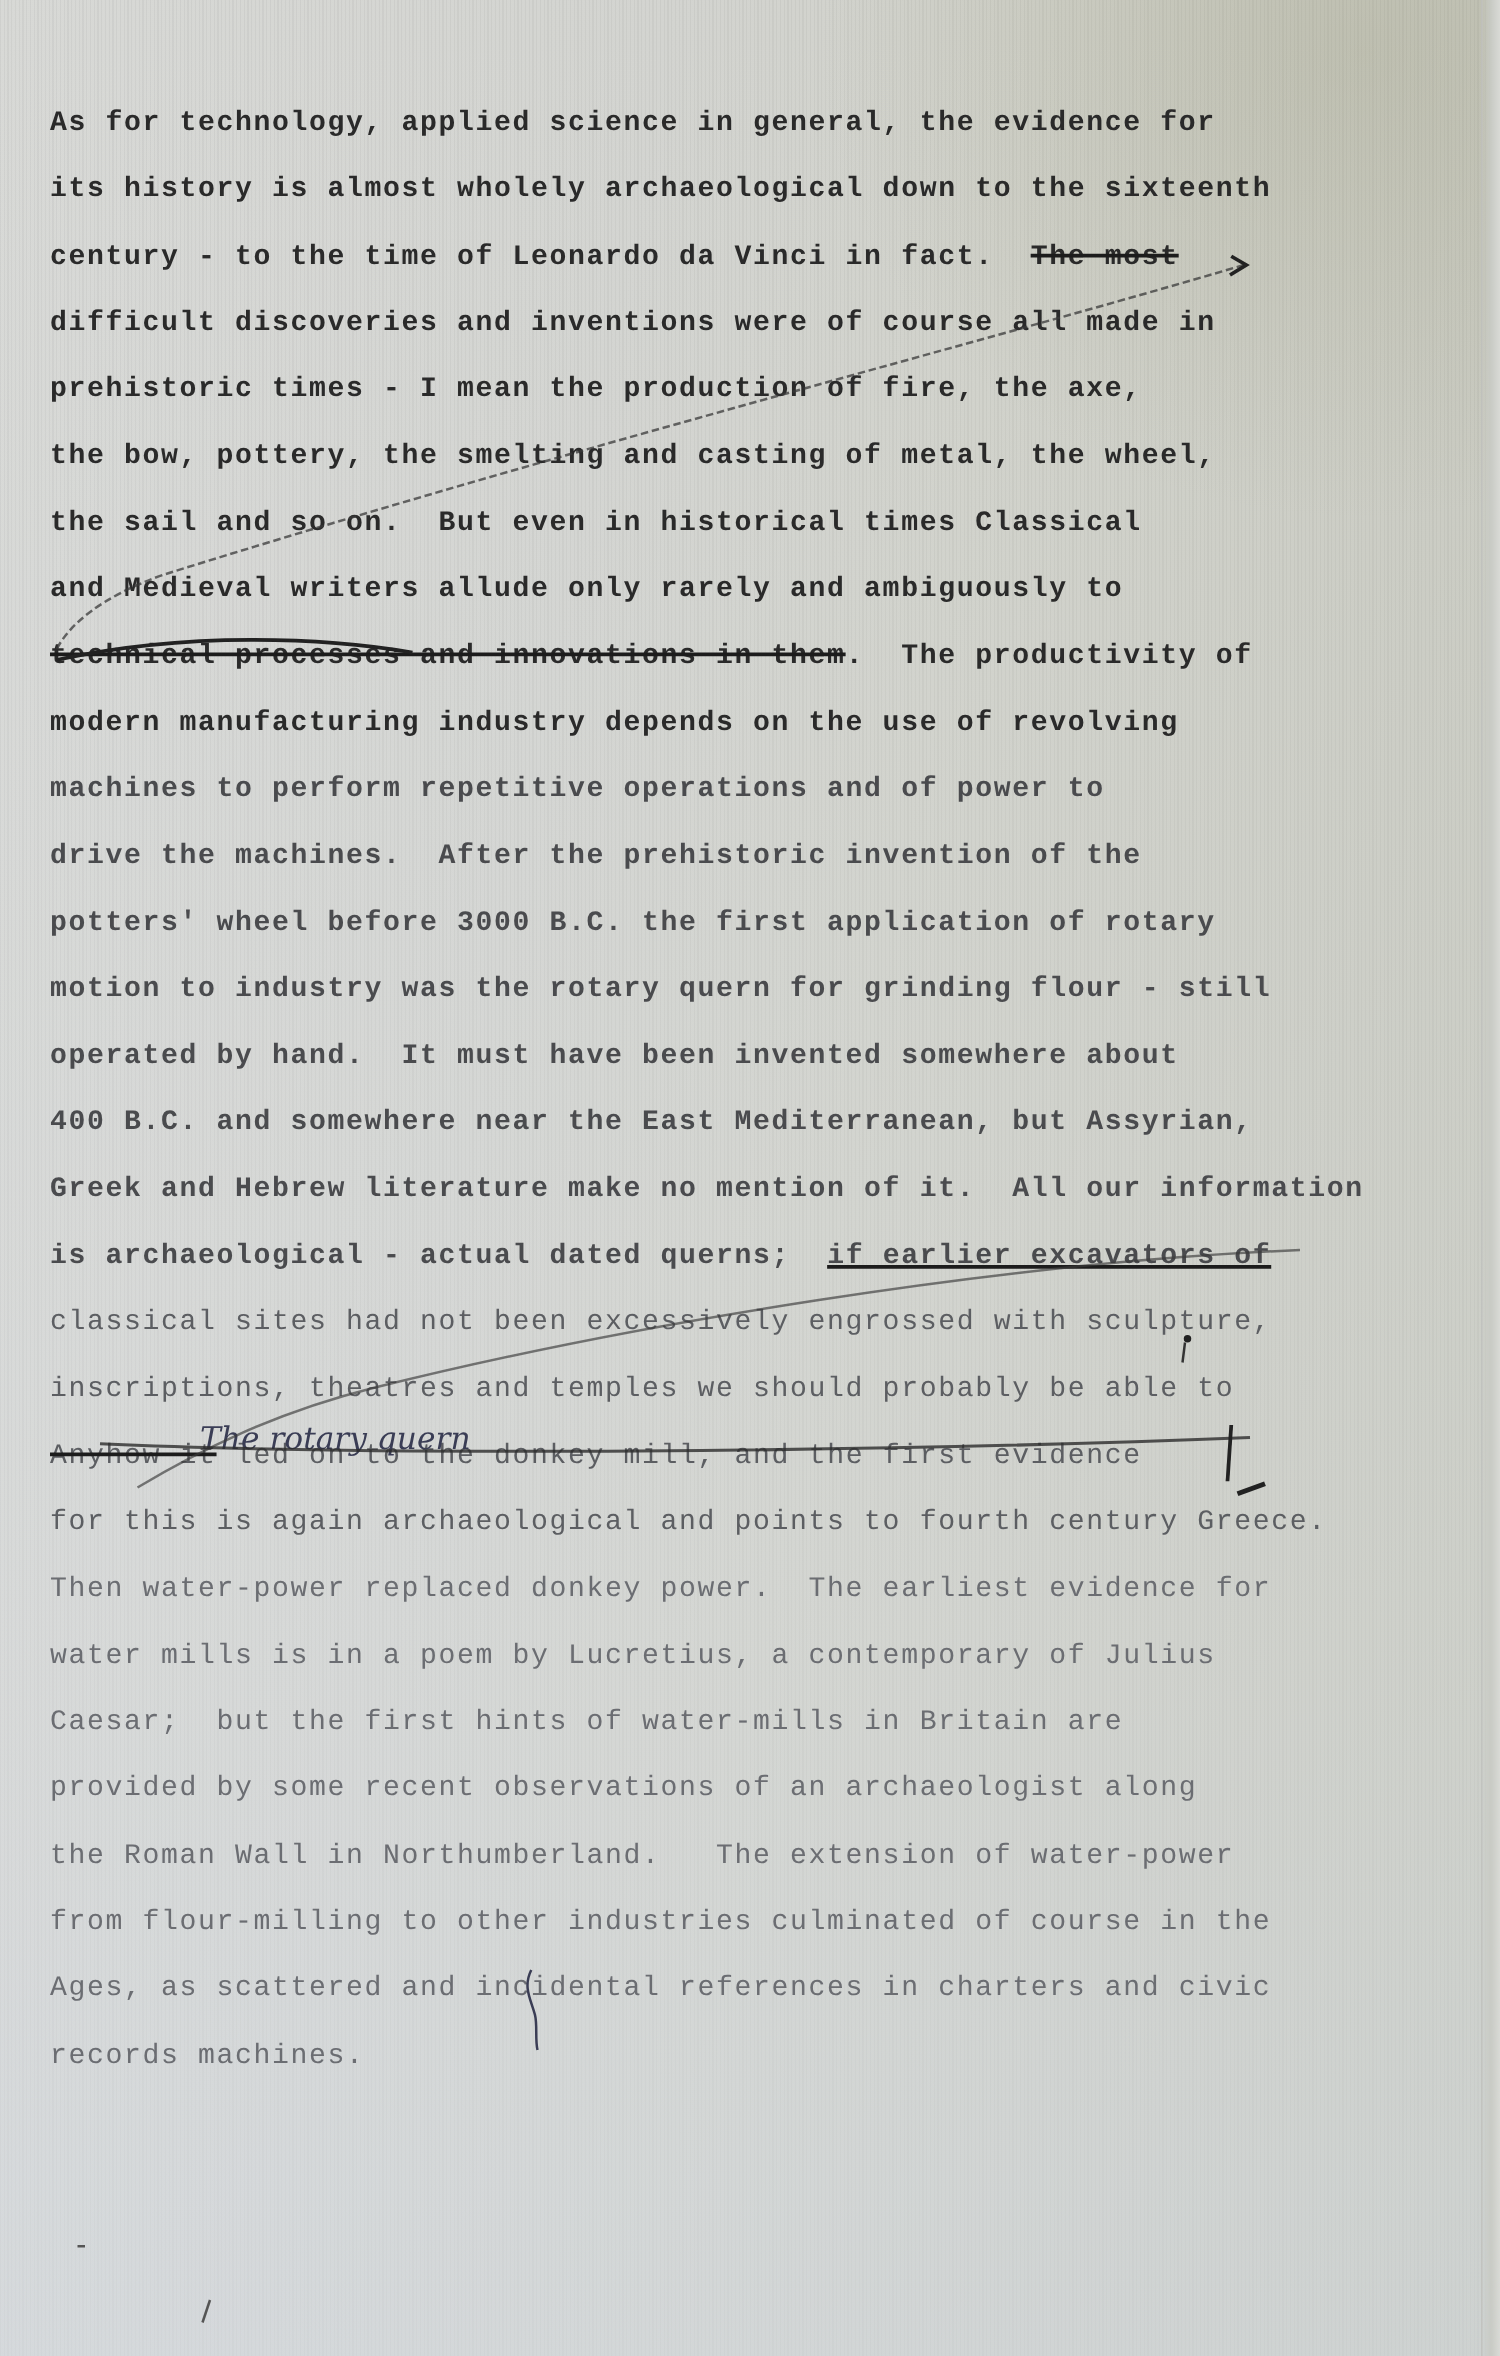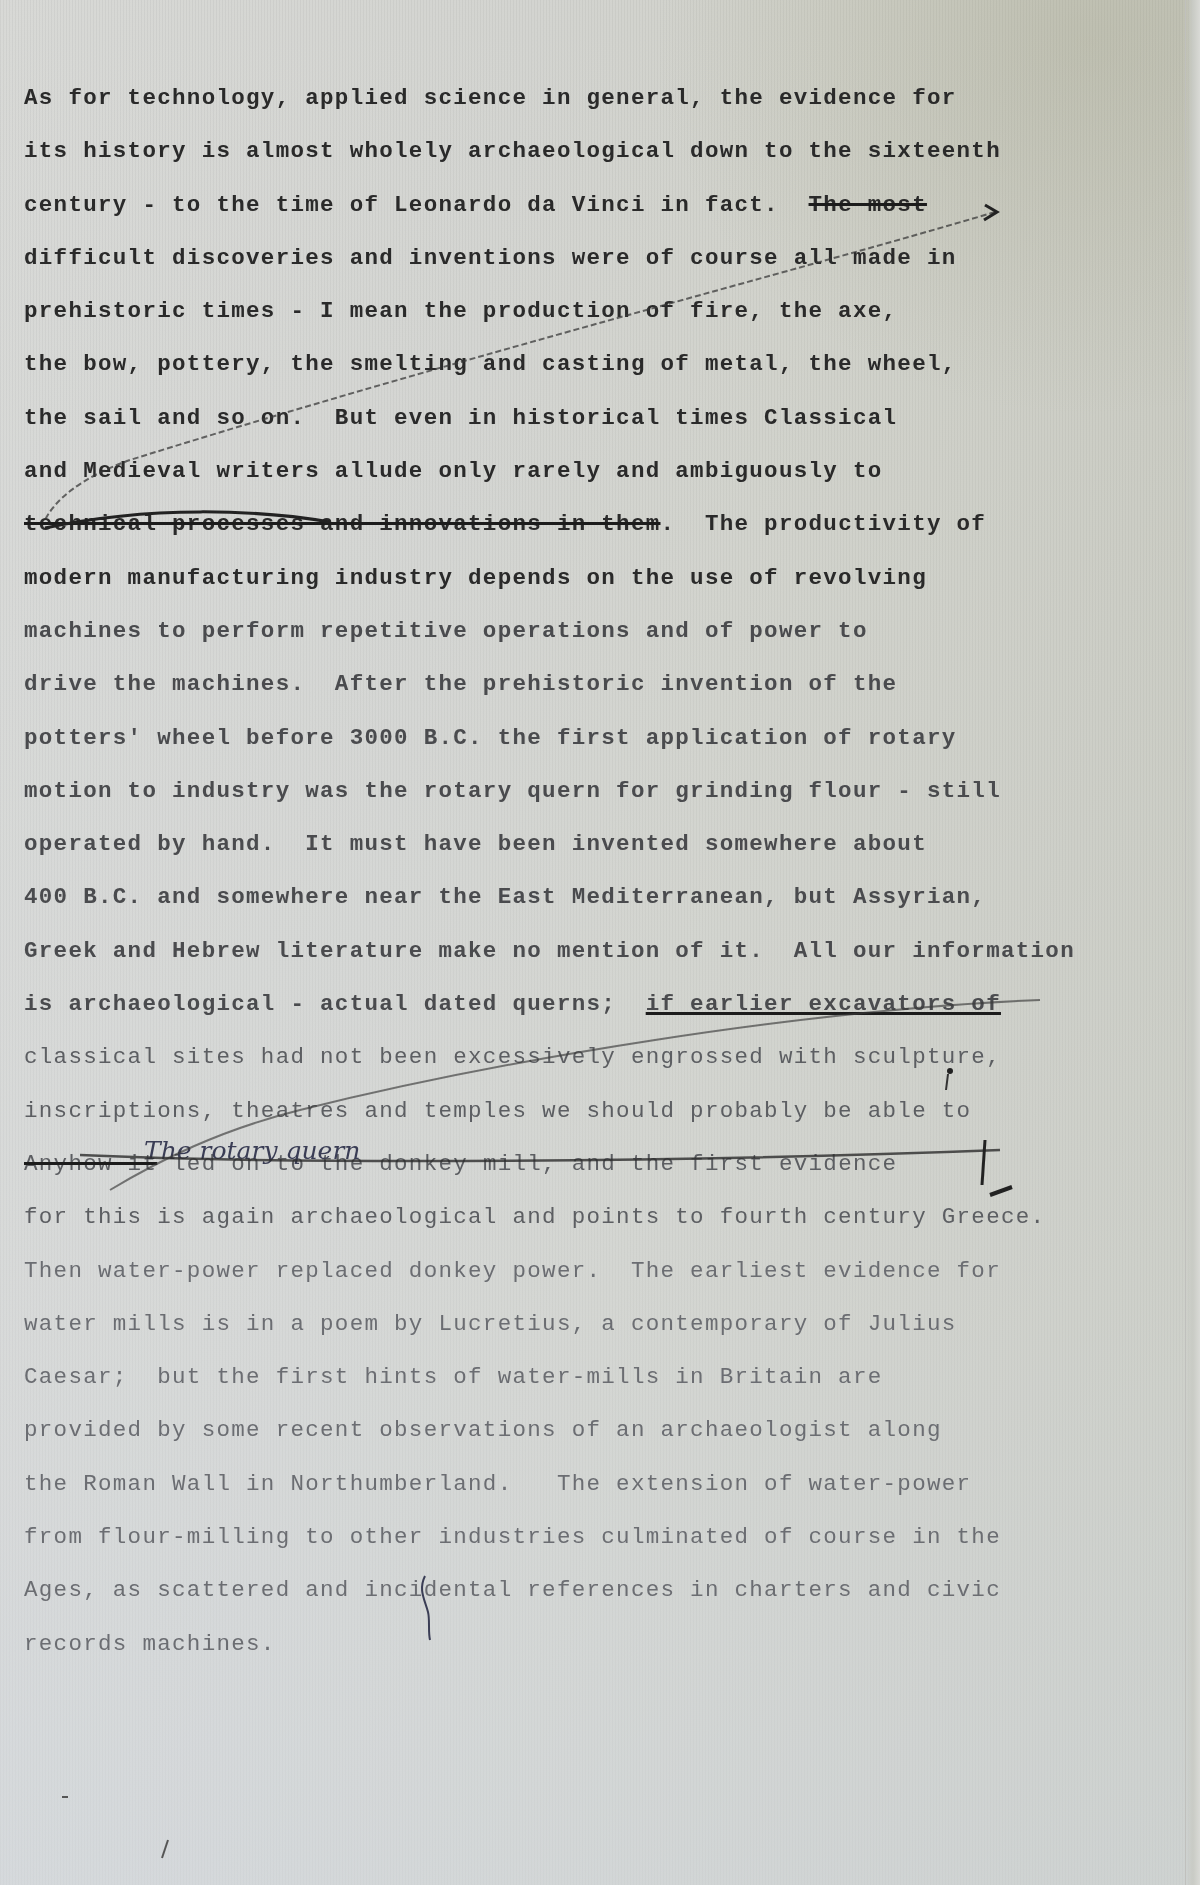--- a/index.html
+++ b/index.html
@@ -31,21 +31,21 @@
     }
     .right-edge {
       position: absolute;
       right: 0; top: 0;
       width: 14px; height: 1885px;
       background: linear-gradient(90deg, rgba(190,192,186,0) 0%, #c9cbc5 50%, #d9dad6 100%);
       border-left: 1px solid rgba(120,120,120,0.25);
     }
     .text-block {
       position: absolute;
-      left: 24px;
+      left: 40px;
       top: 72px;
       width: 1120px;
     }
     .line {
       position: relative;
       height: 53.3px;
       line-height: 53.3px;
       font-size: 22.5px;
       letter-spacing: 1.3px;
       color: #2a2a2a;

